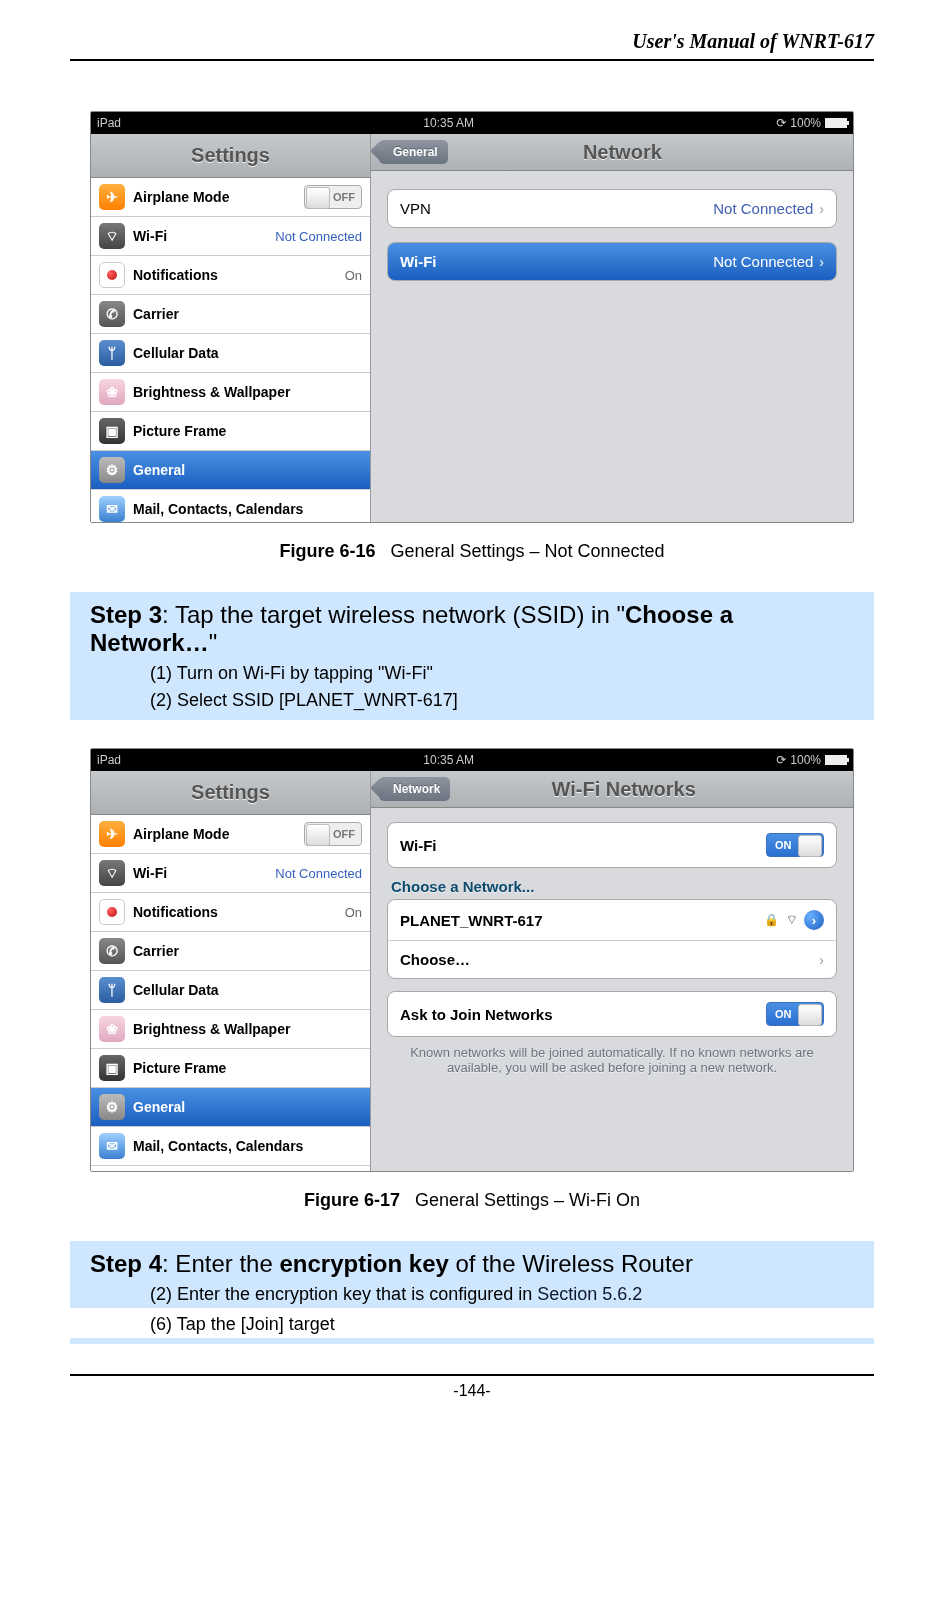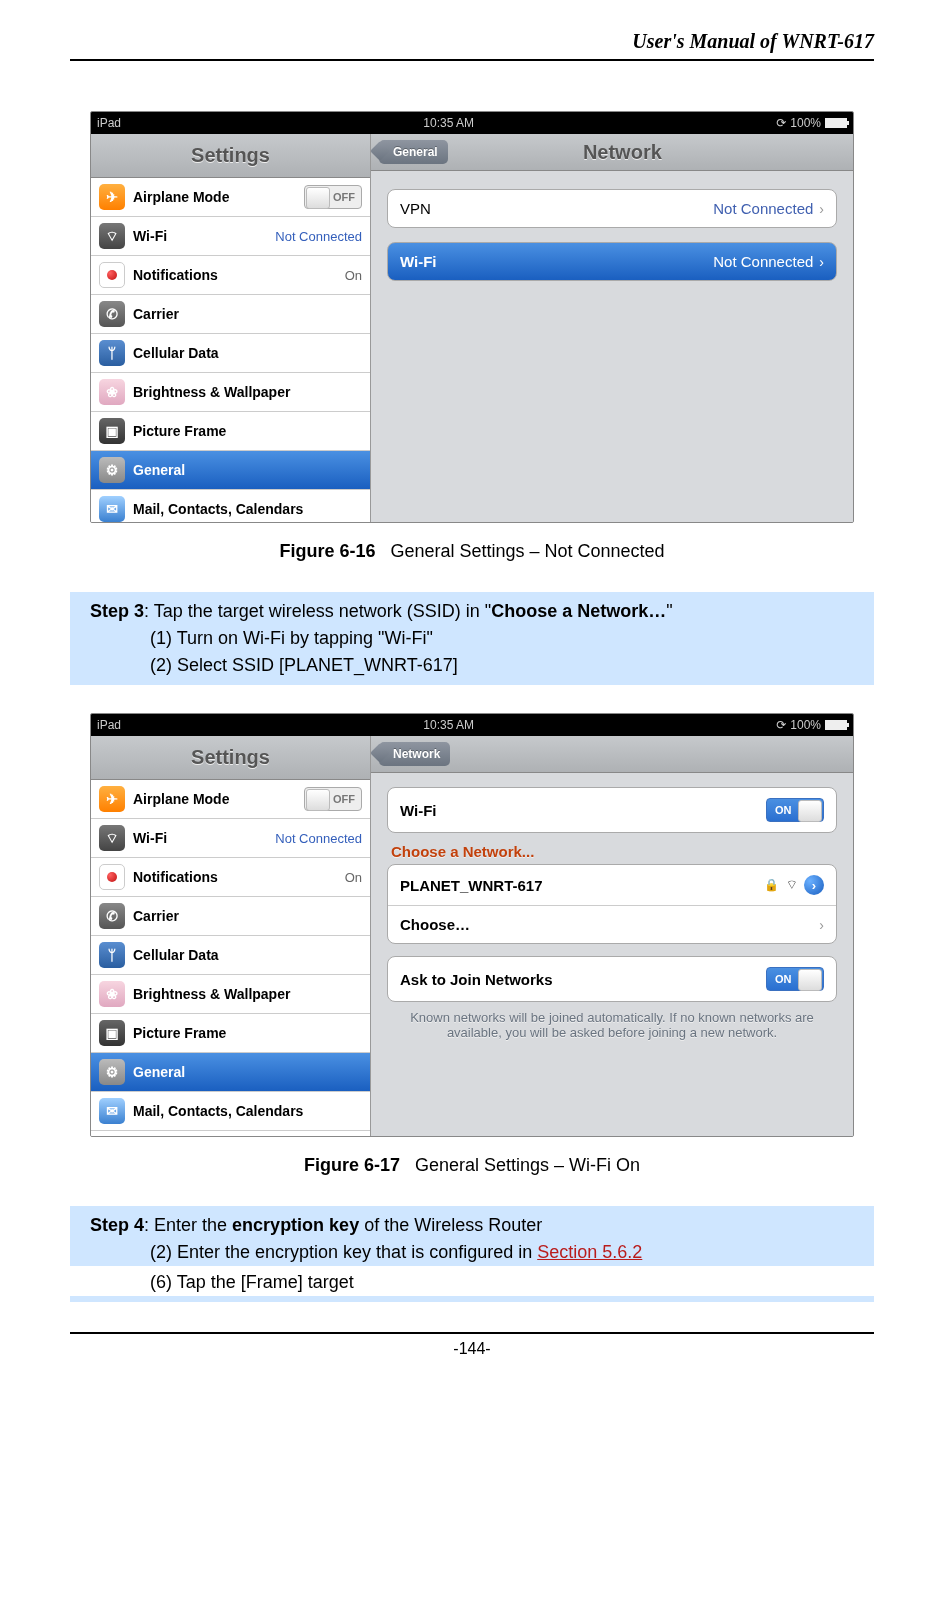--- a/index.html
+++ b/index.html
@@ -126,21 +126,21 @@
     border-radius: 4px; background: linear-gradient(#4a90e2,#2a6fd0);
     display: flex; align-items: center; padding-left: 8px;
     color: #fff; font-size: 11px; font-weight: bold; position: relative;
   }
   .on-toggle::after {
     content: ""; position: absolute; right: 1px; top: 1px;
     width: 22px; height: 20px; background: linear-gradient(#fff,#ddd);
     border: 1px solid #bbb; border-radius: 3px;
   }
   .section-label {
-    color: #c2410c; font-family: Helvetica, Arial, sans-serif;
+    color: #0c4a6e; font-family: Helvetica, Arial, sans-serif;
     font-size: 15px; font-weight: bold; padding: 10px 4px 4px;
     text-shadow: 0 1px 0 #f0f0f0;
   }
   .helper {
     color: #6a7480; font-size: 13px; text-align: center;
     padding: 8px 20px; font-family: Helvetica, Arial, sans-serif;
     text-shadow: 0 1px 0 #f0f0f0;
   }
   .lock-icon { color: #777; font-size: 12px; }
   .wifi-icon { color: #333; font-size: 13px; }
@@ -149,24 +149,24 @@
     background: radial-gradient(circle at 30% 30%, #6ab0ff, #1a5fc0);
     color: #fff; display: flex; align-items: center; justify-content: center;
     font-size: 13px; font-weight: bold;
   }
   .caption {
     text-align: center; font-family: Arial, sans-serif;
     font-size: 18px; margin: 18px 0 30px;
   }
   .caption b { font-weight: bold; }
   .step-block { background: #cfe6ff; padding: 6px 0 6px 0; margin: 6px 0 24px; }
-  .step-line { padding: 3px 16px 3px 20px; font-size: 18px; }
+  .step-line { padding: 3px 16px 3px 20px; font-size: 24px; }
   .step-line .stepbold { font-weight: bold; }
   .sub-line { padding: 3px 8px 3px 80px; font-size: 18px; }
-  .link { color: #b91c1c; text-decoration: underline; }
+  .link { color: #0f172a; }
   .footer-rule { border-top: 2px solid #000; margin-top: 30px; }
   .page-num { text-align: center; font-size: 16px; padding: 6px 0 16px; }
   
   .ic-airplane { background: linear-gradient(#ffb040,#ff8000); }
   .ic-wifi { background: linear-gradient(#777,#444); }
   .ic-notif { background: #fff; border:1px solid #ccc; }
   .ic-carrier { background: linear-gradient(#888,#555); }
   .ic-cell { background: linear-gradient(#5a8ed0,#2a5ea0); }
   .ic-bright { background: linear-gradient(#f7d5e0,#e0a8c0); }
   .ic-pict { background: linear-gradient(#666,#333); }
@@ -329,20 +329,21 @@
             </div>
             <div class="s-item">
               <span class="s-icon ic-mail">✉</span>
               <span class="s-label">Mail, Contacts, Calendars</span>
             </div>
           </div>
         </div>
         <div class="main-panel">
           <div class="main-header">
             <span class="back-btn">Network</span>
+            <span class="main-title">Wi-Fi Networks</span>
           </div>
           <div class="main-content" style="padding:14px 16px">
             <div class="group">
               <div class="grow">
                 <span class="bold">Wi-Fi</span>
                 <span class="end">
                     <span class="on-toggle">ON</span>
                   </span>
               </div>
             </div>
@@ -383,19 +384,19 @@
   </div>
 
   <div class="step-block" style="margin-bottom:4px">
     <div class="step-line">
       <span class="stepbold">Step 4</span><span>: Enter the </span><span class="stepbold">encryption key</span><span> of the Wireless Router</span>
     </div>
     <div class="sub-line">
       <span>(2)  Enter the encryption key that is configured in </span><a class="link">Section 5.6.2</a>
     </div>
     <div class="sub-line" style="background:#fff; margin:0 -0px; padding-top:6px">
-      <span>(6)  Tap the [</span><span class="stepbold">Frame</span><span>] target</span>
+      <span>(6)  Tap the [</span><span class="stepbold">Join</span><span>] target</span>
     </div>
   </div>
 
   <div class="footer-rule"></div>
   <div class="page-num">-144-</div>
 </div>
 
 </body></html>

